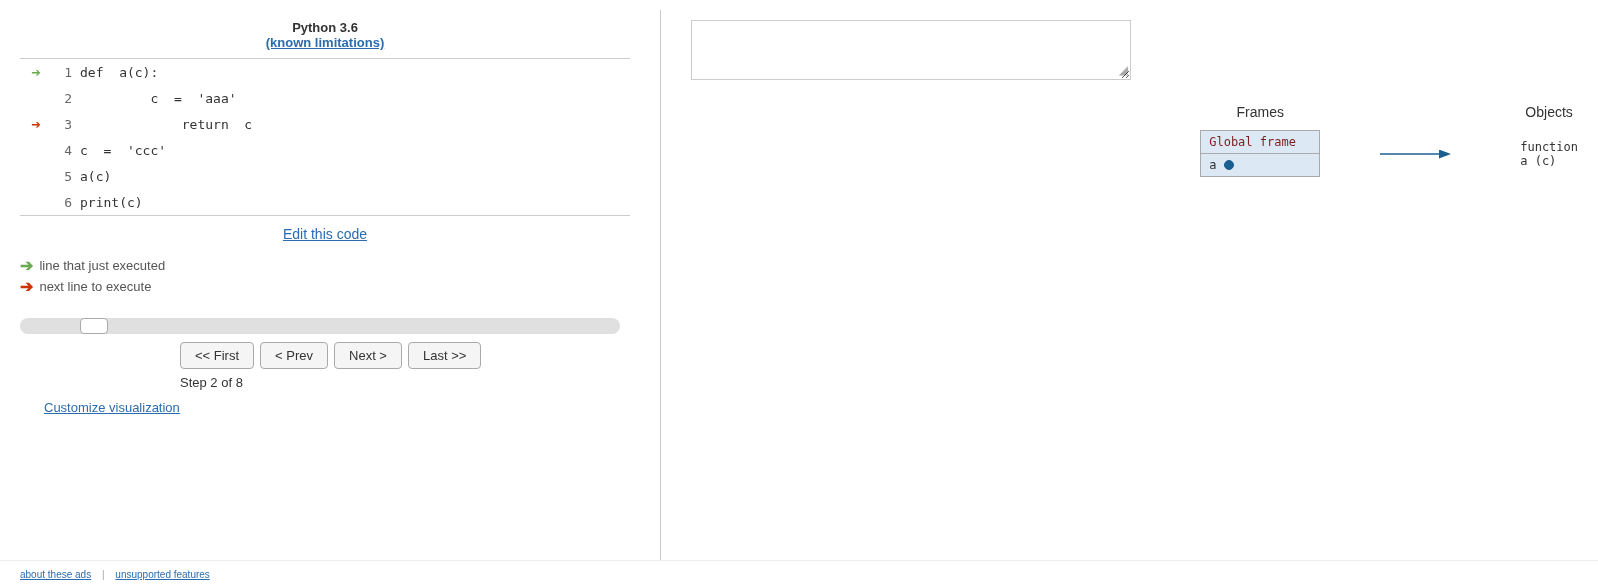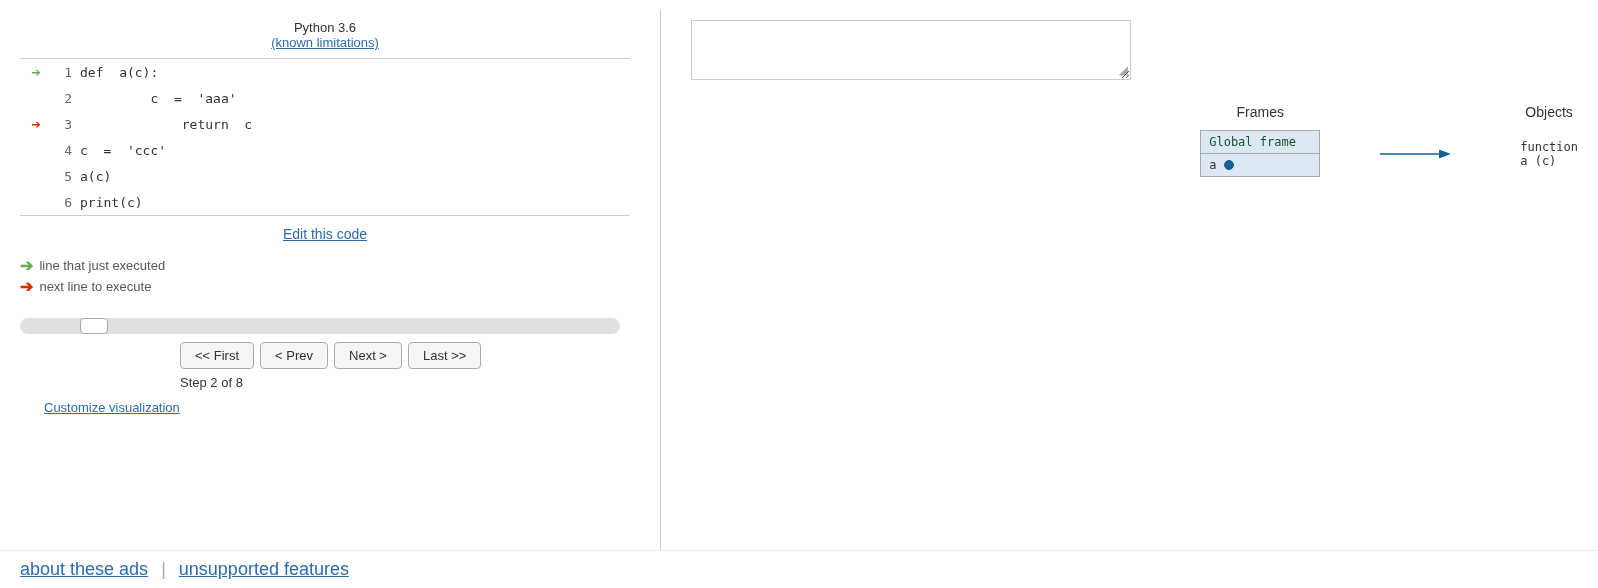--- a/index.html
+++ b/index.html
@@ -34,20 +34,21 @@
       display: flex;
       flex-direction: column;
     }
 
     
     .code-header {
       text-align: center;
       margin-bottom: 8px;
       color: #333;
       font-size: 13px;
+      font-weight: bold;
     }
     .code-header a {
       color: #2b6cb0;
       text-decoration: underline;
       cursor: pointer;
     }
     .code-table {
       border-top: 1px solid #ccc;
       border-bottom: 1px solid #ccc;
       margin-bottom: 10px;
@@ -225,21 +226,21 @@
     .global-frame-box {
       border: 1px solid #aaa;
       background: #dde8f5;
       min-width: 120px;
       font-size: 13px;
     }
     .frame-title {
       padding: 4px 8px;
       font-size: 12px;
       font-family: monospace;
-      color: #14532d;
+      color: #7f1d1d;
       border-bottom: 1px solid #aaa;
     }
     .frame-row {
       display: flex;
       align-items: center;
       padding: 4px 8px;
       gap: 8px;
     }
     .frame-var {
       font-family: monospace;
@@ -265,21 +266,21 @@
       color: #333;
     }
 
     
     .footer {
       position: fixed;
       bottom: 0;
       left: 0;
       width: 100%;
       padding: 8px 20px;
-      font-size: 18px;
+      font-size: 10px;
       background: #fff;
       border-top: 1px solid #eee;
     }
     .footer a {
       color: #2b6cb0;
       text-decoration: underline;
       cursor: pointer;
     }
     .footer-sep {
       margin: 0 8px;

